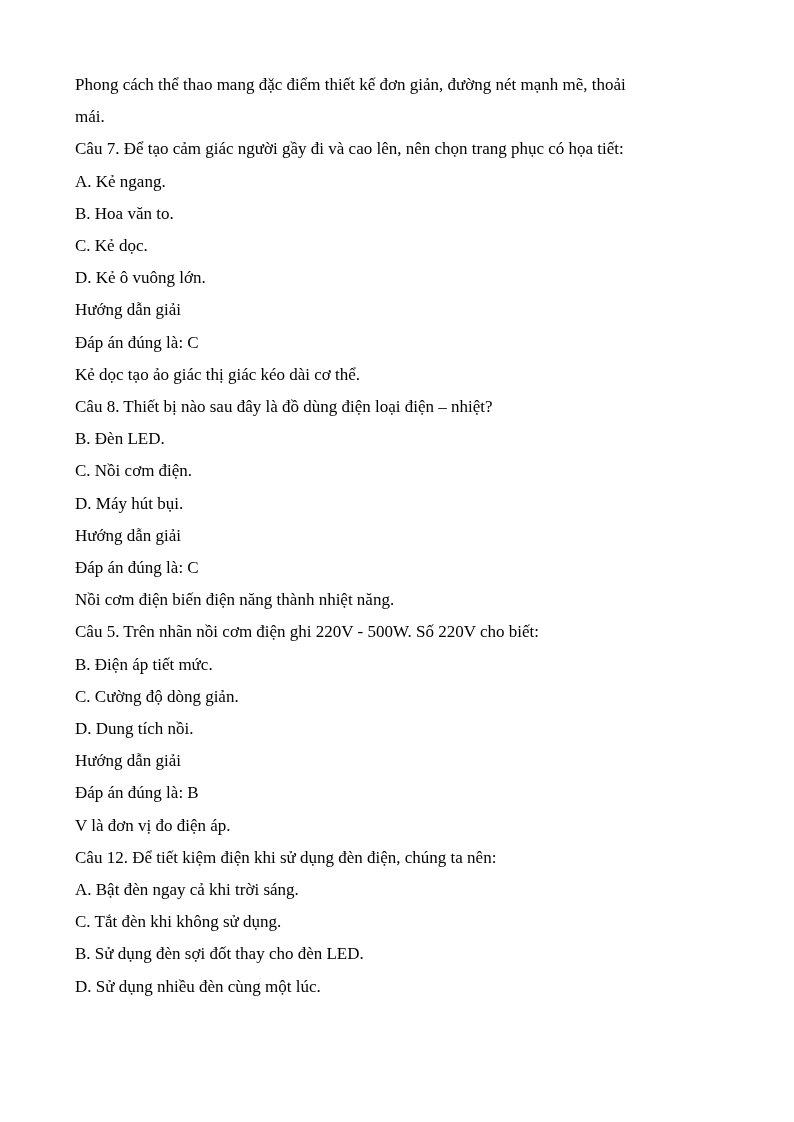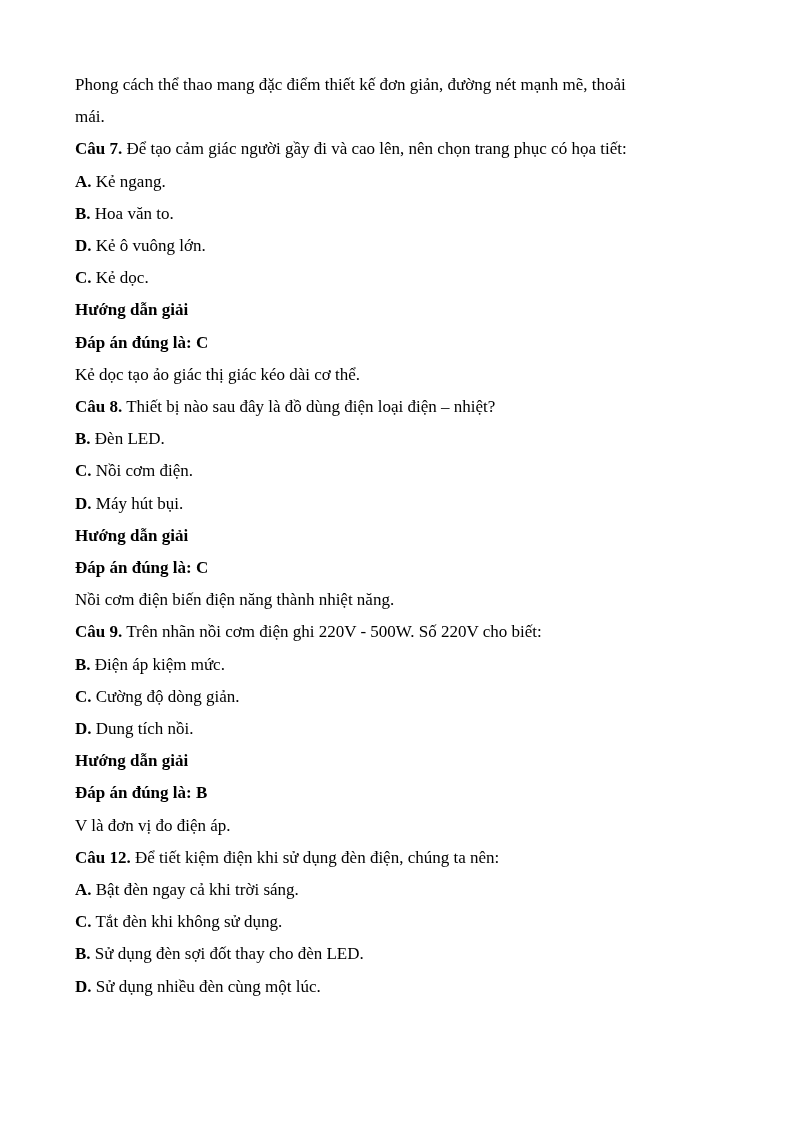--- a/index.html
+++ b/index.html
@@ -20,39 +20,39 @@
     height: 1122px;
     padding: 69px 58px 16px 75px;
   }
   .line {
     margin: 0;
     font-size: 17px;
     line-height: 32.2px;
     white-space: pre-wrap;
   }
   .line strong {
-    font-weight: bold;
+    font-weight: normal;
   }
 </style>
 </head>
 <body>
 
 <div class="page">
   <div id="content">
   <p class="line"><span>Phong cách thể thao mang đặc điểm thiết kế đơn giản, đường nét mạnh mẽ, thoải mái.</span></p>
 
   <p class="line"><strong>Câu 7.</strong><span> Để tạo cảm giác người gầy đi và cao lên, nên chọn trang phục có họa tiết:</span></p>
 
   <p class="line"><strong>A.</strong><span> Kẻ ngang.</span></p>
 
   <p class="line"><strong>B.</strong><span> Hoa văn to.</span></p>
 
+  <p class="line"><strong>C.</strong><span> Kẻ dọc.</span></p>
+
   <p class="line"><strong>D.</strong><span> Kẻ ô vuông lớn.</span></p>
-
-  <p class="line"><strong>C.</strong><span> Kẻ dọc.</span></p>
 
   <p class="line"><strong>Hướng dẫn giải</strong><span></span></p>
 
   <p class="line"><strong>Đáp án đúng là: C</strong><span></span></p>
 
   <p class="line"><span>Kẻ dọc tạo ảo giác thị giác kéo dài cơ thể.</span></p>
 
   <p class="line"><strong>Câu 8.</strong><span> Thiết bị nào sau đây là đồ dùng điện loại điện – nhiệt?</span></p>
 
 
@@ -61,24 +61,24 @@
   <p class="line"><strong>C.</strong><span> Nồi cơm điện.</span></p>
 
   <p class="line"><strong>D.</strong><span> Máy hút bụi.</span></p>
 
   <p class="line"><strong>Hướng dẫn giải</strong><span></span></p>
 
   <p class="line"><strong>Đáp án đúng là: C</strong><span></span></p>
 
   <p class="line"><span>Nồi cơm điện biến điện năng thành nhiệt năng.</span></p>
 
-  <p class="line"><strong>Câu 9.</strong><span> Trên nhãn nồi cơm điện ghi 220V - 500W. Số 220V cho biết:</span></p>
+  <p class="line"><strong>Câu 5.</strong><span> Trên nhãn nồi cơm điện ghi 220V - 500W. Số 220V cho biết:</span></p>
 
 
-  <p class="line"><strong>B.</strong><span> Điện áp kiệm mức.</span></p>
+  <p class="line"><strong>B.</strong><span> Điện áp tiết mức.</span></p>
 
   <p class="line"><strong>C.</strong><span> Cường độ dòng giản.</span></p>
 
   <p class="line"><strong>D.</strong><span> Dung tích nồi.</span></p>
 
   <p class="line"><strong>Hướng dẫn giải</strong><span></span></p>
 
   <p class="line"><strong>Đáp án đúng là: B</strong><span></span></p>
 
   <p class="line"><span>V là đơn vị đo điện áp.</span></p>

